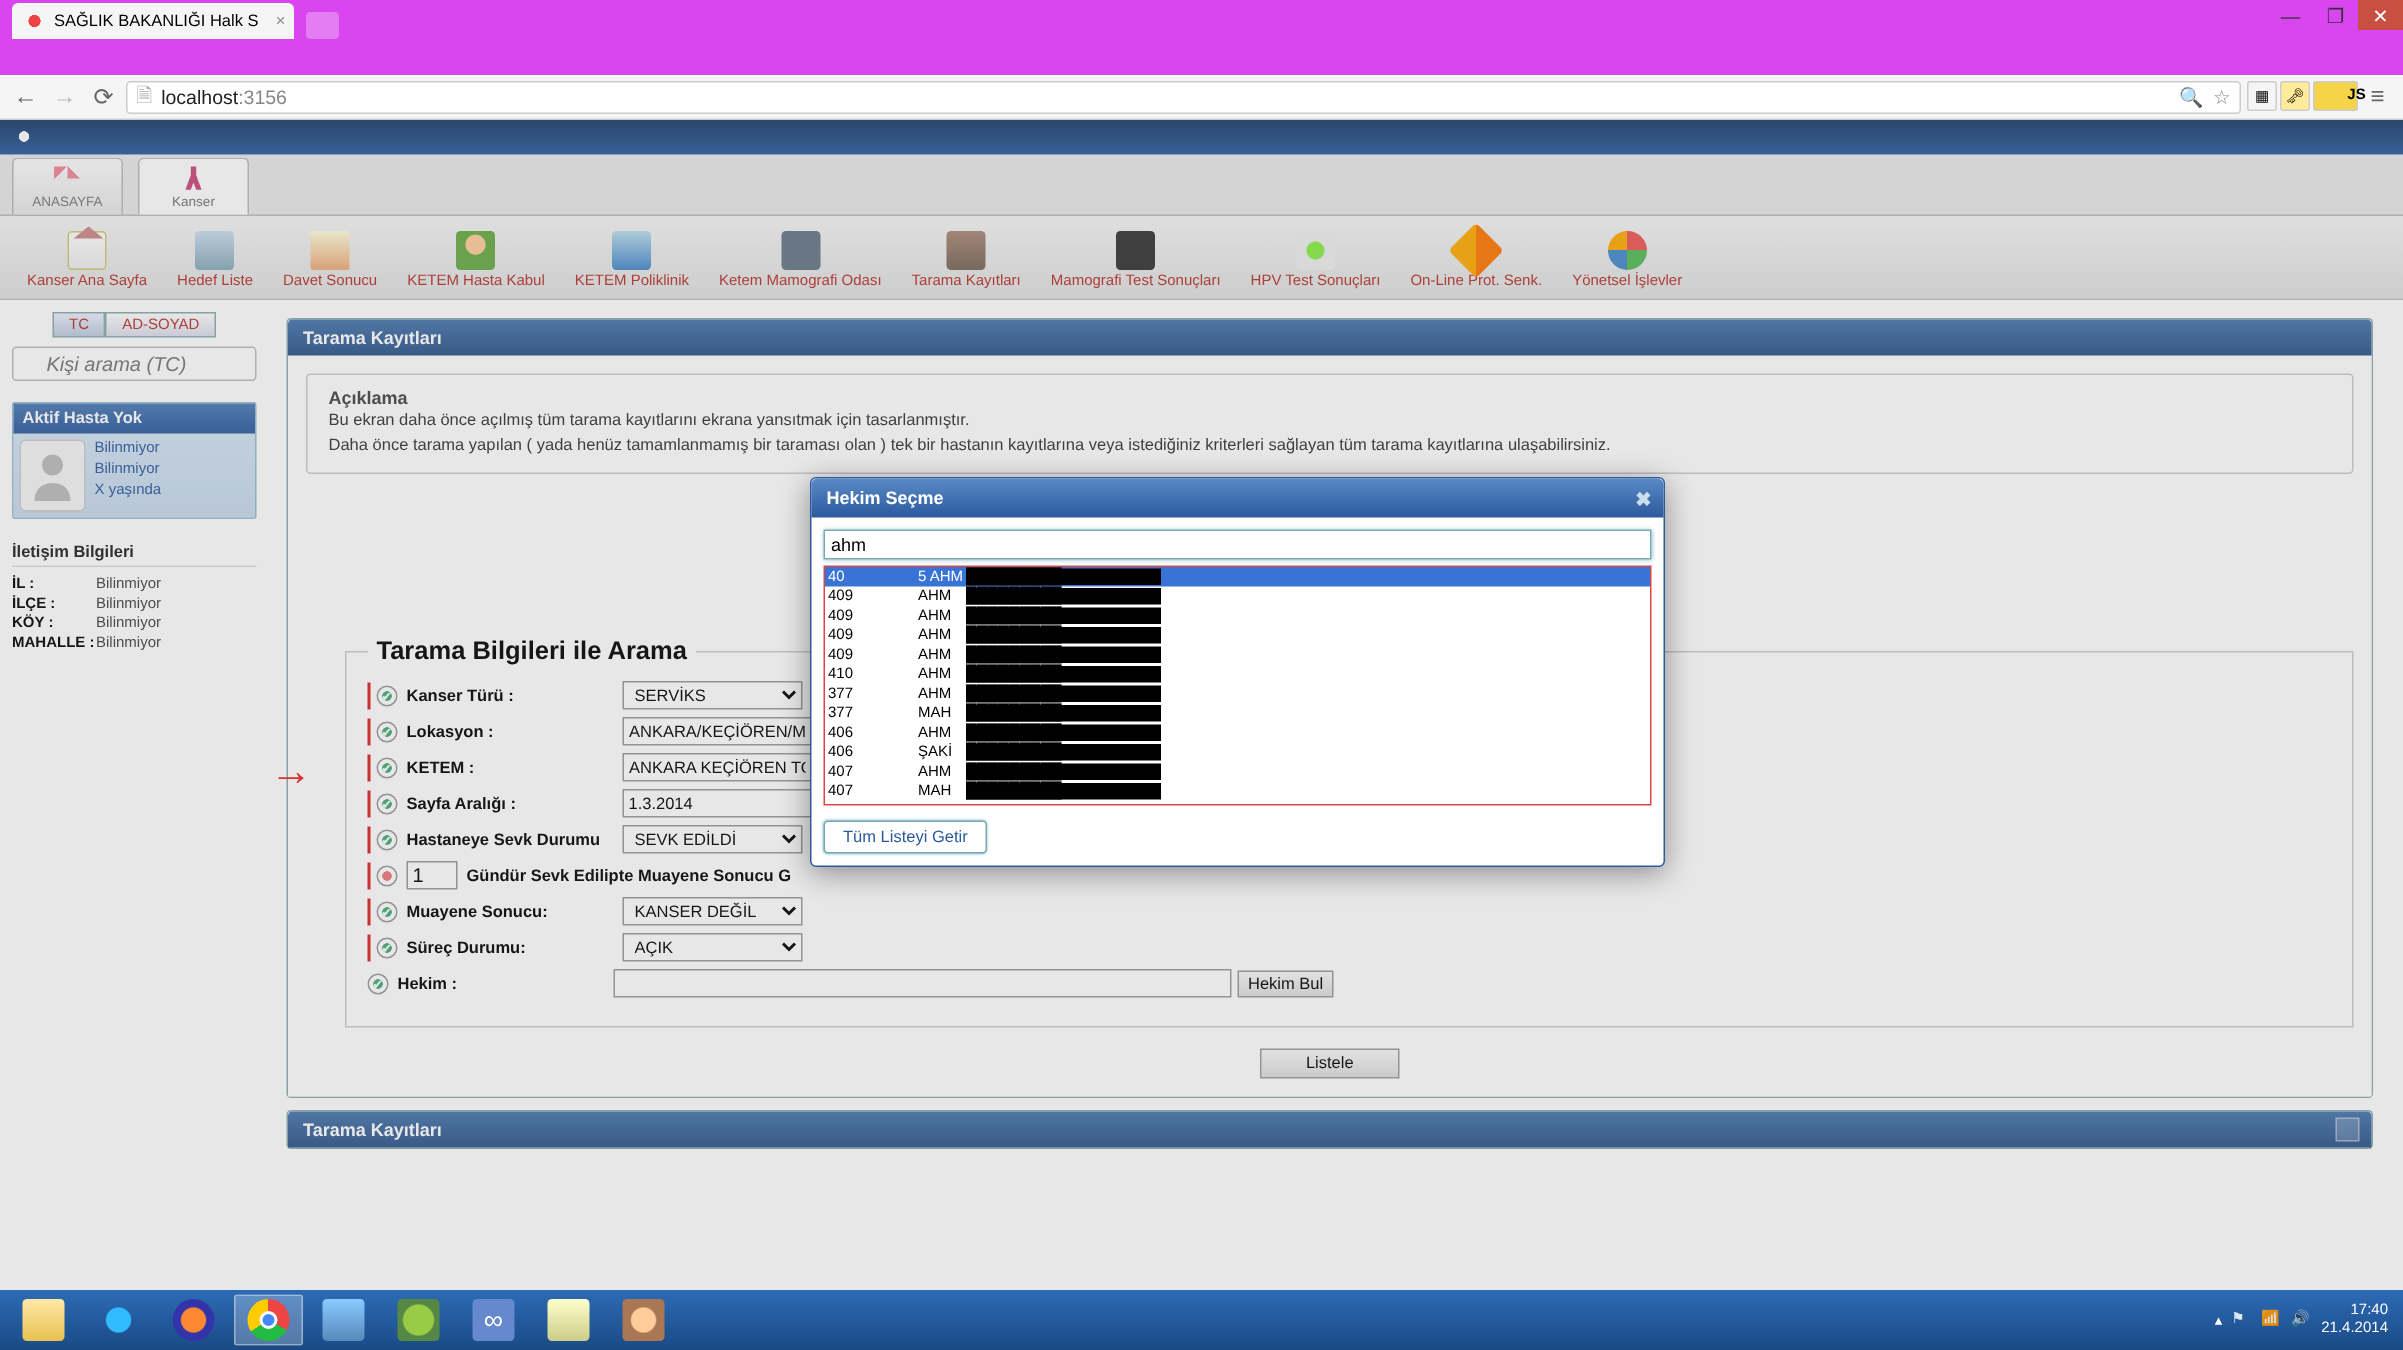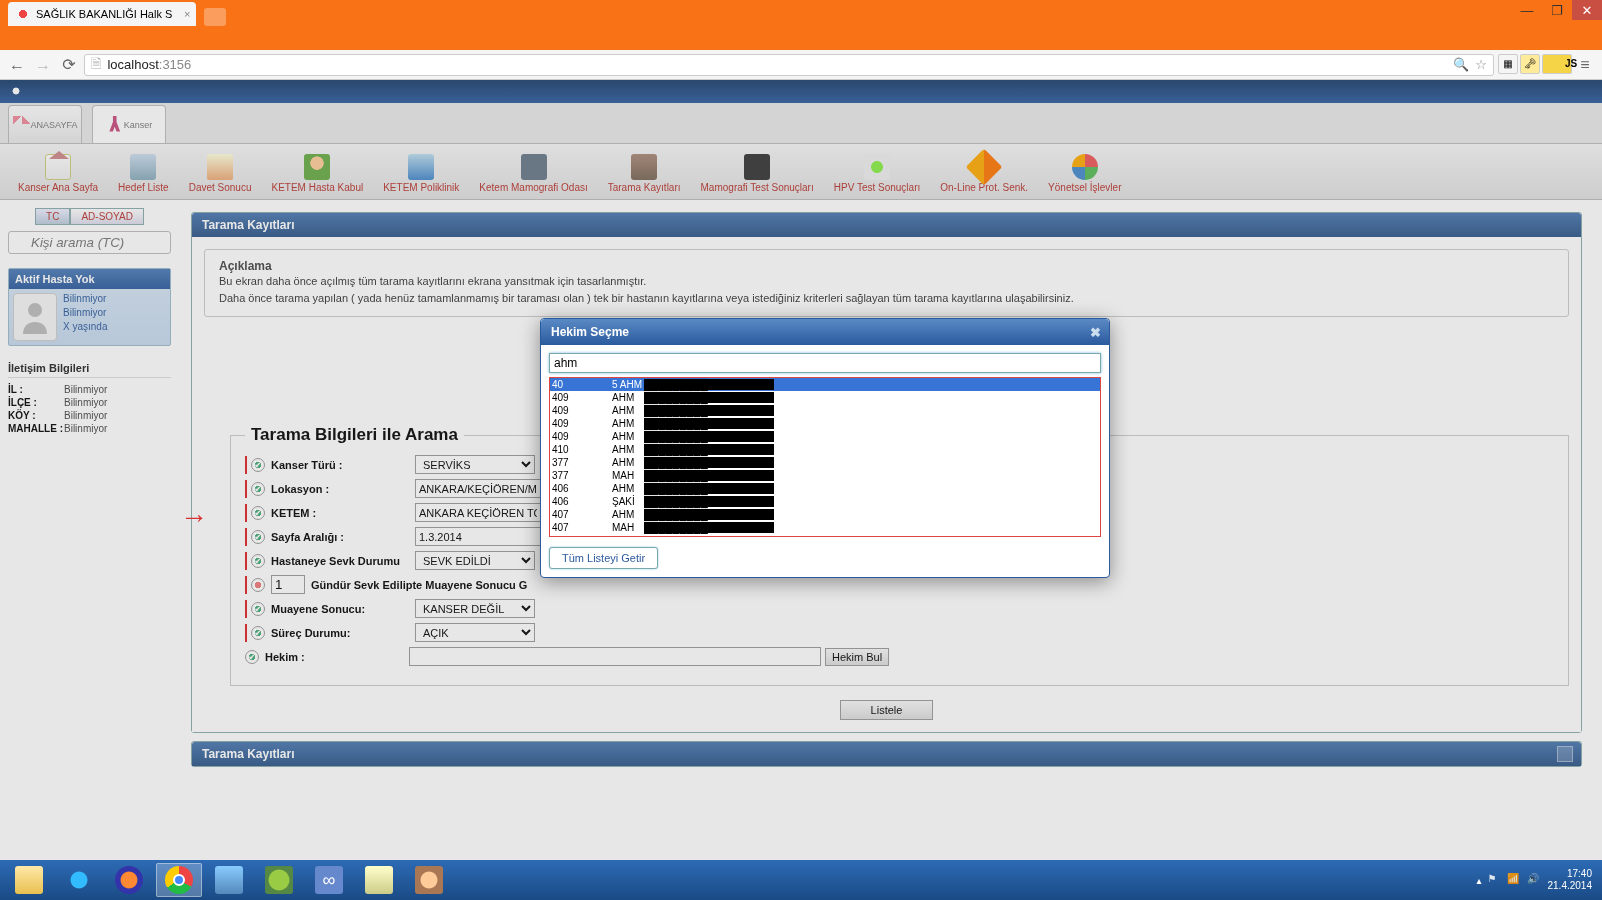--- a/index.html
+++ b/index.html
@@ -1,19 +1,19 @@
 <!DOCTYPE html>
 <html><head>
 <meta charset="utf-8">
 <style>
 * { box-sizing: border-box; margin: 0; padding: 0; }
 body { font-family: Arial, sans-serif; font-size: 11px; background: #fff; width: 1602px; height: 900px; overflow: hidden; position: relative; }
 
 
-.browser-chrome { background: #f97316; height: 50px; position: relative; }
+.browser-chrome { background: #d946ef; height: 50px; position: relative; }
 .tab-bar { height: 26px; display: flex; align-items: flex-end; padding-left: 8px; }
 .browser-tab { background: #f5f5f5; border-radius: 4px 4px 0 0; height: 24px; padding: 4px 24px 4px 8px; display: flex; align-items: center; font-size: 11px; position: relative; min-width: 170px; }
 .browser-tab .tab-icon { width: 14px; height: 14px; margin-right: 6px; background: radial-gradient(circle, #e44 40%, transparent 42%); border-radius: 50%; }
 .browser-tab .tab-close { position: absolute; right: 6px; color: #888; cursor: pointer; }
 .new-tab-btn { width: 22px; height: 18px; background: rgba(255,255,255,0.3); margin-left: 8px; border-radius: 3px; }
 .window-controls { position: absolute; right: 0; top: 0; display: flex; }
 .win-btn { width: 30px; height: 20px; display: flex; align-items: center; justify-content: center; color: #333; font-size: 13px; }
 .win-btn.close { background: #c94f43; color: #fff; }
 
 .addr-bar { background: #f5f5f5; height: 30px; display: flex; align-items: center; padding: 0 6px; gap: 4px; border-bottom: 1px solid #ccc; }
@@ -25,21 +25,21 @@
 .ext-icon { width: 20px; height: 20px; border: 1px solid #ccc; border-radius: 2px; display: flex; align-items: center; justify-content: center; font-size: 10px; }
 .ext-icon.js { background: #f5d547; font-weight: bold; padding-left: 28px; }
 .ext-icon.key { background: #ffeb99; }
 
 
 .app-top { background: linear-gradient(#1a3d6b, #2b5a9e); height: 23px; position: relative; }
 .app-logo { position: absolute; left: 8px; top: 3px; width: 16px; height: 16px; background: radial-gradient(circle, #fff 30%, transparent 32%); border-radius: 50%; }
 
 
 .main-tabs { background: #e8e8e8; height: 41px; display: flex; border-bottom: 1px solid #bbb; }
-.main-tab { width: 74px; height: 38px; margin: 2px 2px 0 8px; background: linear-gradient(#fdfdfd, #e8e8e8); border: 1px solid #bbb; border-bottom: none; border-radius: 4px 4px 0 0; display: flex; align-items: center; justify-content: center; font-size: 9px; color: #777; }
+.main-tab { width: 74px; height: 38px; margin: 2px 2px 0 8px; background: linear-gradient(#fdfdfd, #e8e8e8); border: 1px solid #bbb; border-bottom: none; border-radius: 4px 4px 0 0; display: flex; flex-direction: column; align-items: center; justify-content: center; font-size: 9px; color: #777; }
 .main-tab.active { background: #fff; }
 .main-tab .tab-ico { width: 18px; height: 16px; margin-bottom: 2px; }
 .tab-ico.home { background: linear-gradient(135deg, #e89 50%, transparent 50%), linear-gradient(45deg, #e89 50%, transparent 50%); background-size: 9px 8px; background-position: 0 0, 9px 0; background-repeat: no-repeat; }
 .tab-ico.ribbon { background: #c9487c; clip-path: polygon(40% 0, 60% 0, 60% 40%, 80% 100%, 60% 100%, 50% 70%, 40% 100%, 20% 100%, 40% 40%); }
 
 
 .toolbar { background: linear-gradient(#f5f5f5, #e0e0e0); height: 56px; display: flex; padding: 4px 8px; gap: 0; border-bottom: 1px solid #bbb; }
 .toolbar-btn { display: flex; flex-direction: column; align-items: center; justify-content: flex-end; padding: 2px 10px; font-size: 10px; color: #b8332c; text-align: center; cursor: pointer; }
 .toolbar-btn .tb-ico { width: 26px; height: 26px; margin-bottom: 2px; background: #888; border-radius: 3px; }
 .tb-ico.home2 { background: linear-gradient(#fff, #eee); border: 1px solid #cc7; position: relative; }

